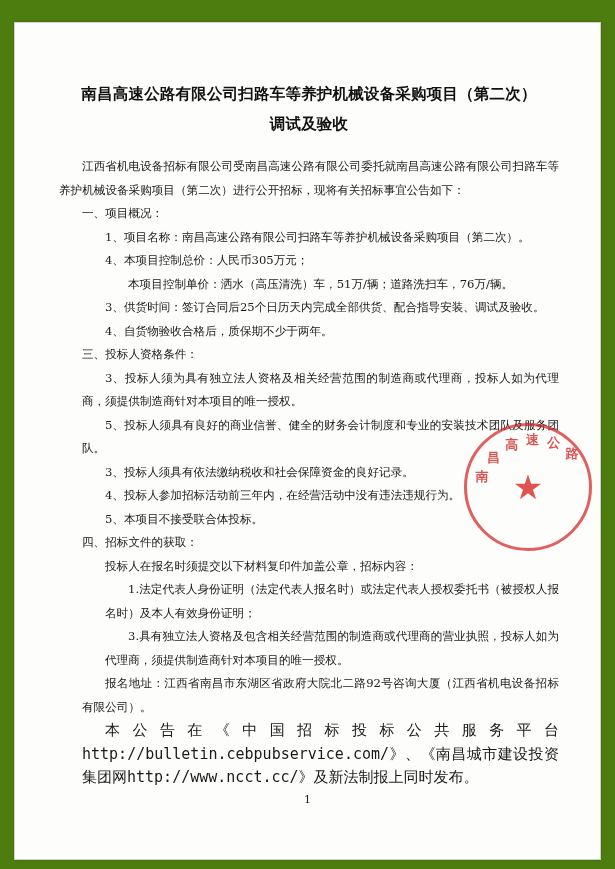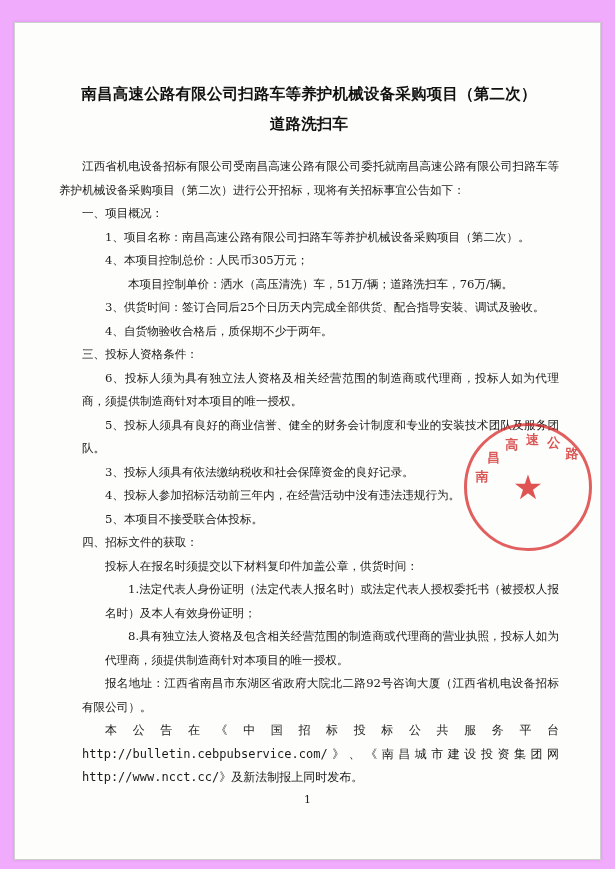--- a/index.html
+++ b/index.html
@@ -10,21 +10,21 @@
   body {
     width: 615px;
     height: 869px;
     overflow: hidden;
     font-family: "DejaVu Sans", "Liberation Sans", sans-serif;
   }
   .page {
     position: relative;
     width: 615px;
     height: 869px;
-    background: #f0abfc;
+    background: #4d7c0f;
     box-sizing: border-box;
   }
   .sheet {
     position: absolute;
     left: 14px;
     top: 22px;
     width: 587px;
     height: 838px;
     background: #fdfdfb;
     border: 1px solid #cfcfcf;
@@ -60,21 +60,21 @@
   p.para {
     margin: 0;
     text-align: justify;
     text-justify: inter-ideograph;
   }
   .indent1 { text-indent: 23px; }
   .indent2 { padding-left: 23px; text-indent: 23px; }
   .indent3 { padding-left: 46px; text-indent: 23px; }
   .mono {
     font-family: "DejaVu Sans Mono", "Liberation Mono", monospace;
-    font-size: 12px;
+    font-size: 15px;
   }
   .pageno {
     position: absolute;
     left: 0;
     right: 0;
     top: 770px;
     text-align: center;
     font-family: "DejaVu Serif", "Liberation Serif", serif;
     font-size: 11px;
     color: #222;
@@ -123,46 +123,46 @@
 </head>
 <body>
 
 <div class="page">
   <div class="sheet">
 
     <div class="content">
 
       <div class="title">
         <span>南昌高速公路有限公司扫路车等养护机械设备采购项目（第二次）</span>
-        <span class="line2">道路洗扫车</span>
+        <span class="line2">调试及验收</span>
       </div>
 
       <div class="body-text">
 
         <p class="para indent1">江西省机电设备招标有限公司受南昌高速公路有限公司委托就南昌高速公路有限公司扫路车等养护机械设备采购项目（第二次）进行公开招标，现将有关招标事宜公告如下：</p>
 
         <p class="para indent1">一、项目概况：</p>
         <p class="para indent2">1、项目名称：南昌高速公路有限公司扫路车等养护机械设备采购项目（第二次）。</p>
         <p class="para indent2">4、本项目控制总价：人民币305万元；</p>
         <p class="para indent3">本项目控制单价：洒水（高压清洗）车，51万/辆；道路洗扫车，76万/辆。</p>
         <p class="para indent2">3、供货时间：签订合同后25个日历天内完成全部供货、配合指导安装、调试及验收。</p>
         <p class="para indent2">4、自货物验收合格后，质保期不少于两年。</p>
 
 
         <p class="para indent1">三、投标人资格条件：</p>
-        <p class="para indent2">6、投标人须为具有独立法人资格及相关经营范围的制造商或代理商，投标人如为代理商，须提供制造商针对本项目的唯一授权。</p>
+        <p class="para indent2">3、投标人须为具有独立法人资格及相关经营范围的制造商或代理商，投标人如为代理商，须提供制造商针对本项目的唯一授权。</p>
         <p class="para indent2">5、投标人须具有良好的商业信誉、健全的财务会计制度和专业的安装技术团队及服务团队。</p>
         <p class="para indent2">3、投标人须具有依法缴纳税收和社会保障资金的良好记录。</p>
         <p class="para indent2">4、投标人参加招标活动前三年内，在经营活动中没有违法违规行为。</p>
         <p class="para indent2">5、本项目不接受联合体投标。</p>
 
         <p class="para indent1">四、招标文件的获取：</p>
-        <p class="para indent2">投标人在报名时须提交以下材料复印件加盖公章，供货时间：</p>
+        <p class="para indent2">投标人在报名时须提交以下材料复印件加盖公章，招标内容：</p>
         <p class="para indent3">1.法定代表人身份证明（法定代表人报名时）或法定代表人授权委托书（被授权人报名时）及本人有效身份证明；</p>
-        <p class="para indent3">8.具有独立法人资格及包含相关经营范围的制造商或代理商的营业执照，投标人如为代理商，须提供制造商针对本项目的唯一授权。</p>
+        <p class="para indent3">3.具有独立法人资格及包含相关经营范围的制造商或代理商的营业执照，投标人如为代理商，须提供制造商针对本项目的唯一授权。</p>
         <p class="para indent2">报名地址：江西省南昌市东湖区省政府大院北二路92号咨询大厦（江西省机电设备招标有限公司）。</p>
 
         <p class="para indent2 mono">本公告在《中国招标投标公共服务平台http://bulletin.cebpubservice.com/》、《南昌城市建设投资集团网http://www.ncct.cc/》及新法制报上同时发布。</p>
 
       </div>
     </div>
 
     <div class="stamp">
       <div class="ring"></div>
       <div class="star">★</div>

